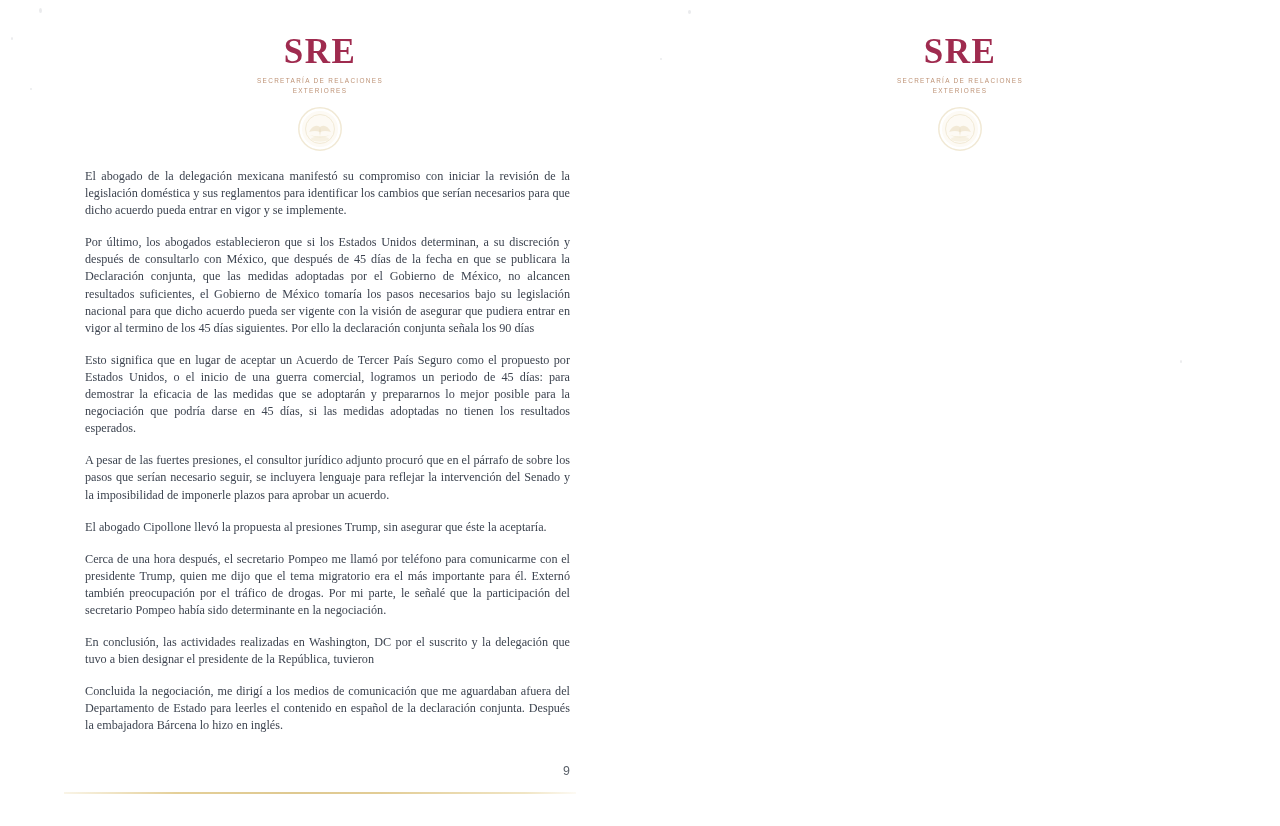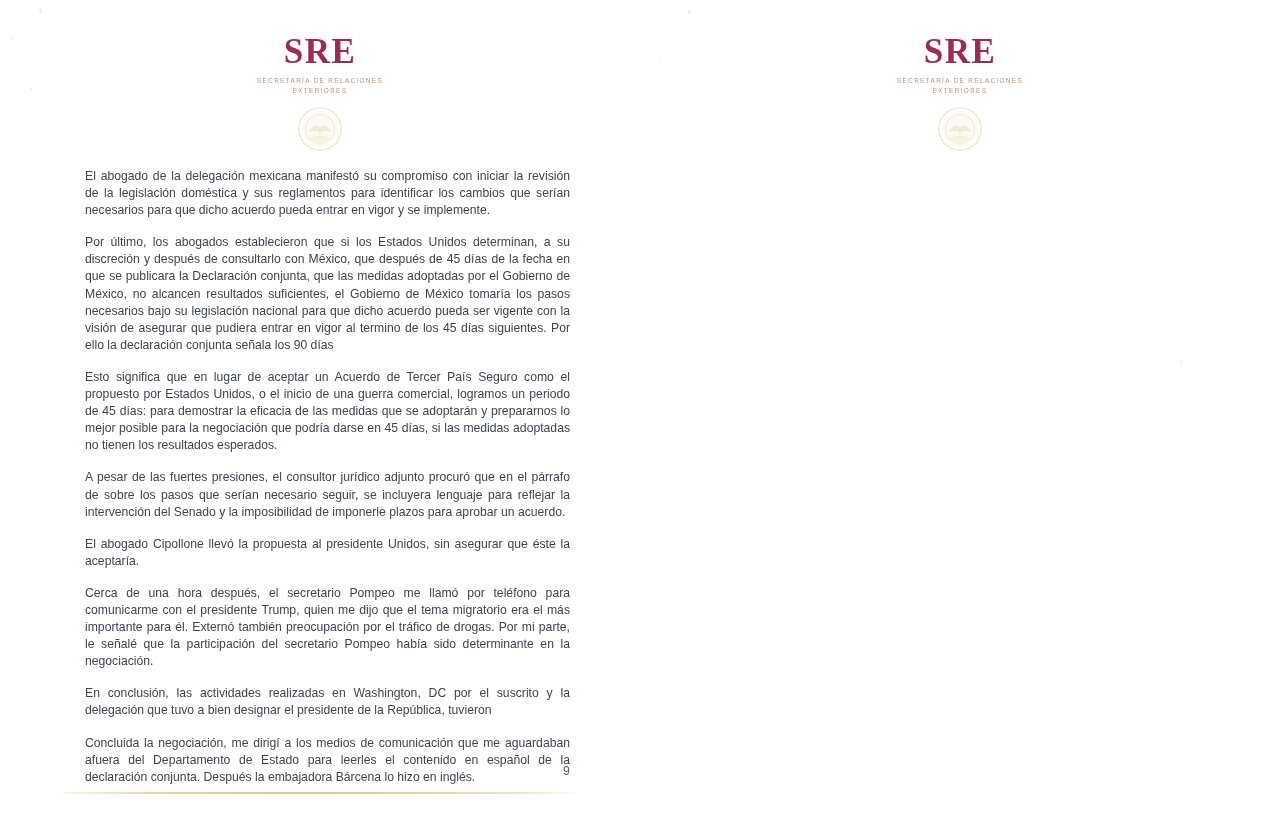--- a/index.html
+++ b/index.html
@@ -75,21 +75,21 @@
     position: absolute;
     top: 168px;
     width: 485px;
     color: #3d4450;
     font-size: 12.2px;
     line-height: 17.1px;
     text-align: justify;
     -webkit-hyphens: none;
     hyphens: none;
   }
-  .page-left  .content { left: 85px; }
+  .page-left  .content { left: 85px; font-family: Liberation Serif, serif; }
 
   .content p {
     margin: 0 0 15px 0;
   }
   .content p:last-child { margin-bottom: 0; }
 
   
   .page-number {
     position: absolute;
     bottom: 48px;
@@ -146,21 +146,21 @@
           <ellipse cx="23" cy="33" rx="9" ry="2.4" fill="#e6d6ae" opacity=".6"></ellipse>
         </svg>
       </div>
     </div>
 
     <div class="content">
       <p>El abogado de la delegación mexicana manifestó su compromiso con iniciar la revisión de la legislación doméstica y sus reglamentos para identificar los cambios que serían necesarios para que dicho acuerdo pueda entrar en vigor y se implemente.</p>
       <p>Por último, los abogados establecieron que si los Estados Unidos determinan, a su discreción y después de consultarlo con México, que después de 45 días de la fecha en que se publicara la Declaración conjunta, que las medidas adoptadas por el Gobierno de México, no alcancen resultados suficientes, el Gobierno de México tomaría los pasos necesarios bajo su legislación nacional para que dicho acuerdo pueda ser vigente con la visión de asegurar que pudiera entrar en vigor al termino de los 45 días siguientes. Por ello la declaración conjunta señala los 90 días</p>
       <p>Esto significa que en lugar de aceptar un Acuerdo de Tercer País Seguro como el propuesto por Estados Unidos, o el inicio de una guerra comercial, logramos un periodo de 45 días: para demostrar la eficacia de las medidas que se adoptarán y prepararnos lo mejor posible para la negociación que podría darse en 45 días, si las medidas adoptadas no tienen los resultados esperados.</p>
       <p>A pesar de las fuertes presiones, el consultor jurídico adjunto procuró que en el párrafo de sobre los pasos que serían necesario seguir, se incluyera lenguaje para reflejar la intervención del Senado y la imposibilidad de imponerle plazos para aprobar un acuerdo.</p>
-      <p>El abogado Cipollone llevó la propuesta al presidente Unidos, sin asegurar que éste la aceptaría.</p>
+      <p>El abogado Cipollone llevó la propuesta al presiones Trump, sin asegurar que éste la aceptaría.</p>
       <p>Cerca de una hora después, el secretario Pompeo me llamó por teléfono para comunicarme con el presidente Trump, quien me dijo que el tema migratorio era el más importante para él. Externó también preocupación por el tráfico de drogas. Por mi parte, le señalé que la participación del secretario Pompeo había sido determinante en la negociación.</p>
       <p>En conclusión, las actividades realizadas en Washington, DC por el suscrito y la delegación que tuvo a bien designar el presidente de la República, tuvieron</p>
       <p>Concluida la negociación, me dirigí a los medios de comunicación que me aguardaban afuera del Departamento de Estado para leerles el contenido en español de la declaración conjunta. Después la embajadora Bárcena lo hizo en inglés.</p>
     </div>
 
     <div class="page-number">9</div>
     <div class="footer-rule"></div>
 
     <span class="speck" style="left:39px;  top:8px;   width:3px; height:5px;"></span>
     <span class="speck" style="left:11px;  top:37px;  width:2px; height:3px;"></span>

